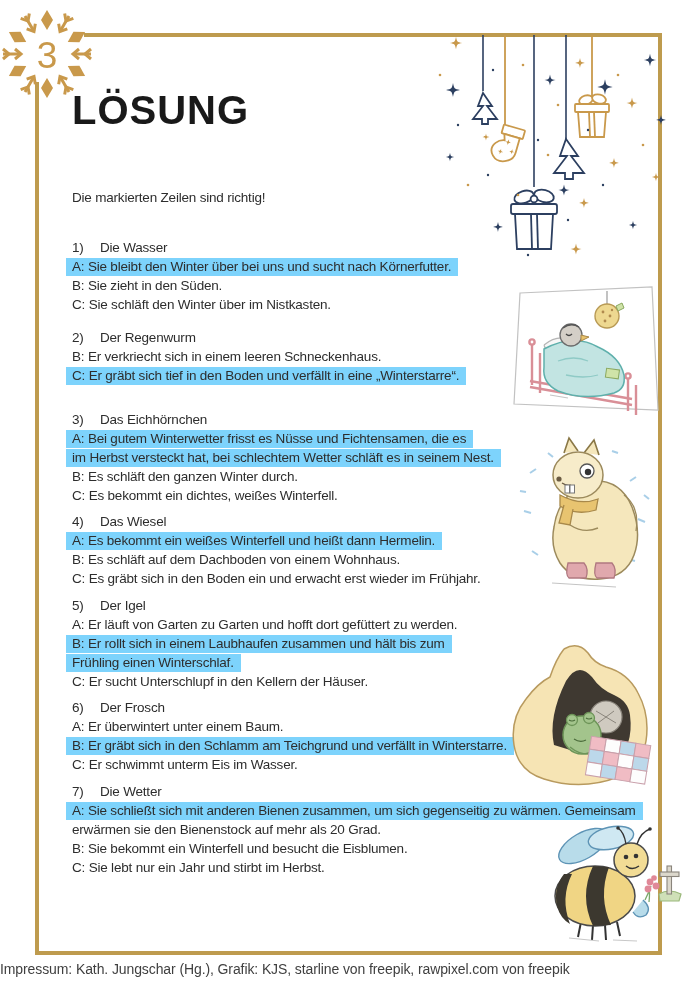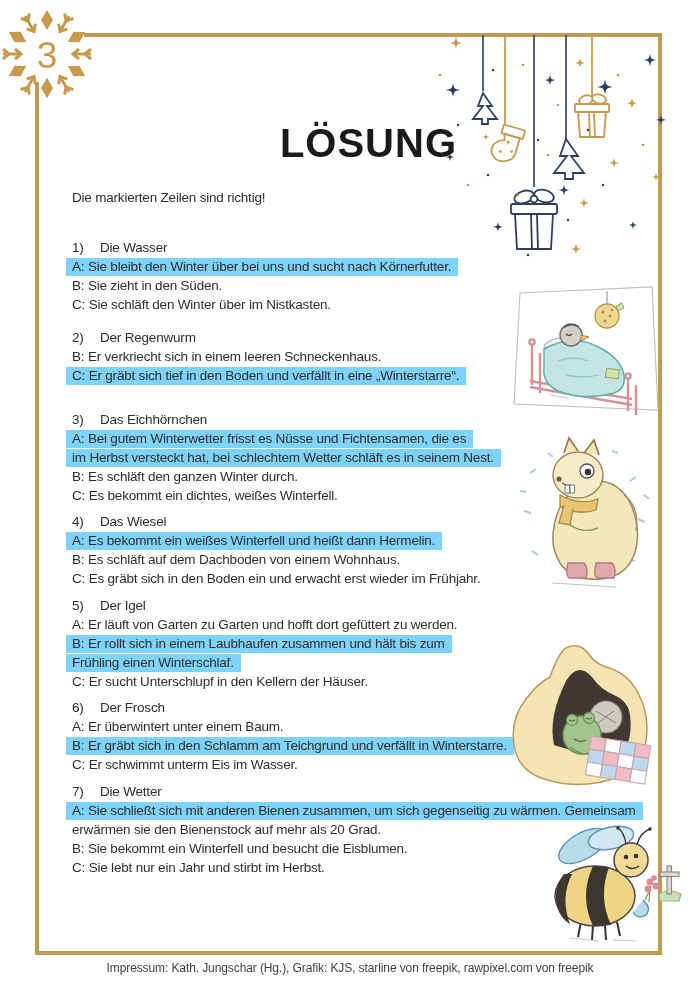--- a/index.html
+++ b/index.html
@@ -9,38 +9,38 @@
   .frame{position:absolute;background:#be9b4e;}
   .frame-top{left:84px;top:33px;width:578px;height:4px;}
   .frame-left{left:35px;top:82px;width:4px;height:873px;}
   .frame-right{left:658px;top:33px;width:4px;height:922px;}
   .frame-bottom{left:35px;top:951px;width:627px;height:4px;}
   
   .badge{position:absolute;left:-1px;top:2px;width:96px;height:100px;}
   
   .decor{position:absolute;left:428px;top:35px;width:250px;height:240px;}
   
-  .title{position:absolute;left:72px;top:88px;width:385px;text-align:right;
-         font-size:40px;font-weight:bold;letter-spacing:1px;color:#191919;margin-top:33px;}
+  .title{position:absolute;left:72px;top:88px;width:385px;text-align:left;
+         font-size:40px;font-weight:bold;letter-spacing:1px;color:#191919;}
   .intro{position:absolute;left:72px;top:190px;font-size:13.5px;letter-spacing:-0.2px;}
   
   .question{position:absolute;left:72px;font-size:13.5px;letter-spacing:-0.2px;line-height:19px;}
   .q1{top:238px}.q2{top:328px}.q3{top:410px}.q4{top:512px}.q5{top:596px}.q6{top:698px}.q7{top:782px}
   .q-heading{height:19px;white-space:nowrap;}
   .q-num{display:inline-block;width:28px;}
   .answer-line{height:19px;white-space:nowrap;}
   .hl{background:#7dd3fc;padding:1px 7px 2px 6px;margin-left:-6px;}
   
   .illu{position:absolute;}
   .illu-bed{left:508px;top:283px;}
   .illu-squirrel{left:512px;top:433px;}
   .illu-frog{left:500px;top:641px;}
   .illu-bee{left:533px;top:808px;}
-  .footer{position:absolute;left:0;top:961px;width:100%;text-align:center;
-          font-size:12px;letter-spacing:-0.1px;color:#3f3f3f;}
+  .footer{position:absolute;left:0;top:961px;width:100%;
+          font-size:14px;letter-spacing:-0.1px;color:#3f3f3f;}
 </style>
 </head>
 <body>
 
 <div class="page">
 
   <div class="frame frame-top"></div>
   <div class="frame frame-left"></div>
   <div class="frame frame-right"></div>
   <div class="frame frame-bottom"></div>

